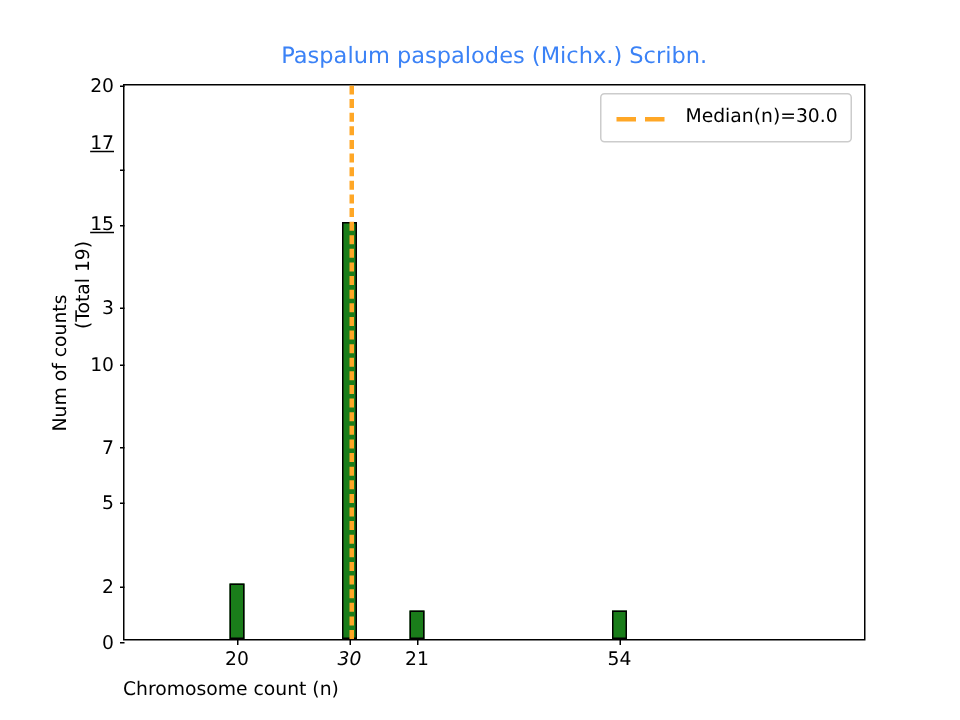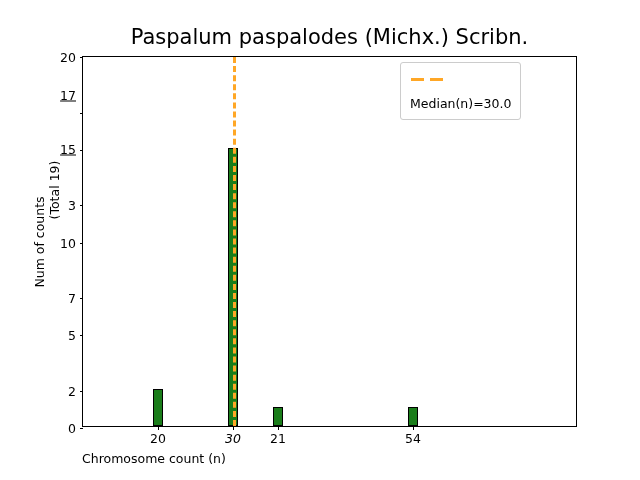--- a/index.html
+++ b/index.html
@@ -24,23 +24,23 @@
     background: #ffffff;
   }
 
   
   #chart-title {
     position: absolute;
     left: 82px;
     top: 28px;
     width: 495px;
     text-align: center;
-    font-size: 21px;
+    font-size: 15px;
     line-height: 18px;
-    color: #000000;
+    color: #3b82f6;
     white-space: nowrap;
   }
 
   
   #plot-area {
     position: absolute;
     left: 82px;
     top: 56px;
     width: 495px;
     height: 371px;
@@ -162,21 +162,21 @@
   #legend {
     position: absolute;
     left: 400px;
     top: 62px;
     box-sizing: border-box;
     border: 1px solid #cccccc;
     border-radius: 3px;
     background: #ffffff;
     padding: 6px 9px 7px 9px;
     display: flex;
-    flex-direction: column;
+    flex-direction: row;
     align-items: flex-start;
     gap: 9px;
   }
   #legend-swatch {
     width: 38px;
     height: 16px;
     position: relative;
     flex: 0 0 auto;
     margin-top: 2px;
   }

